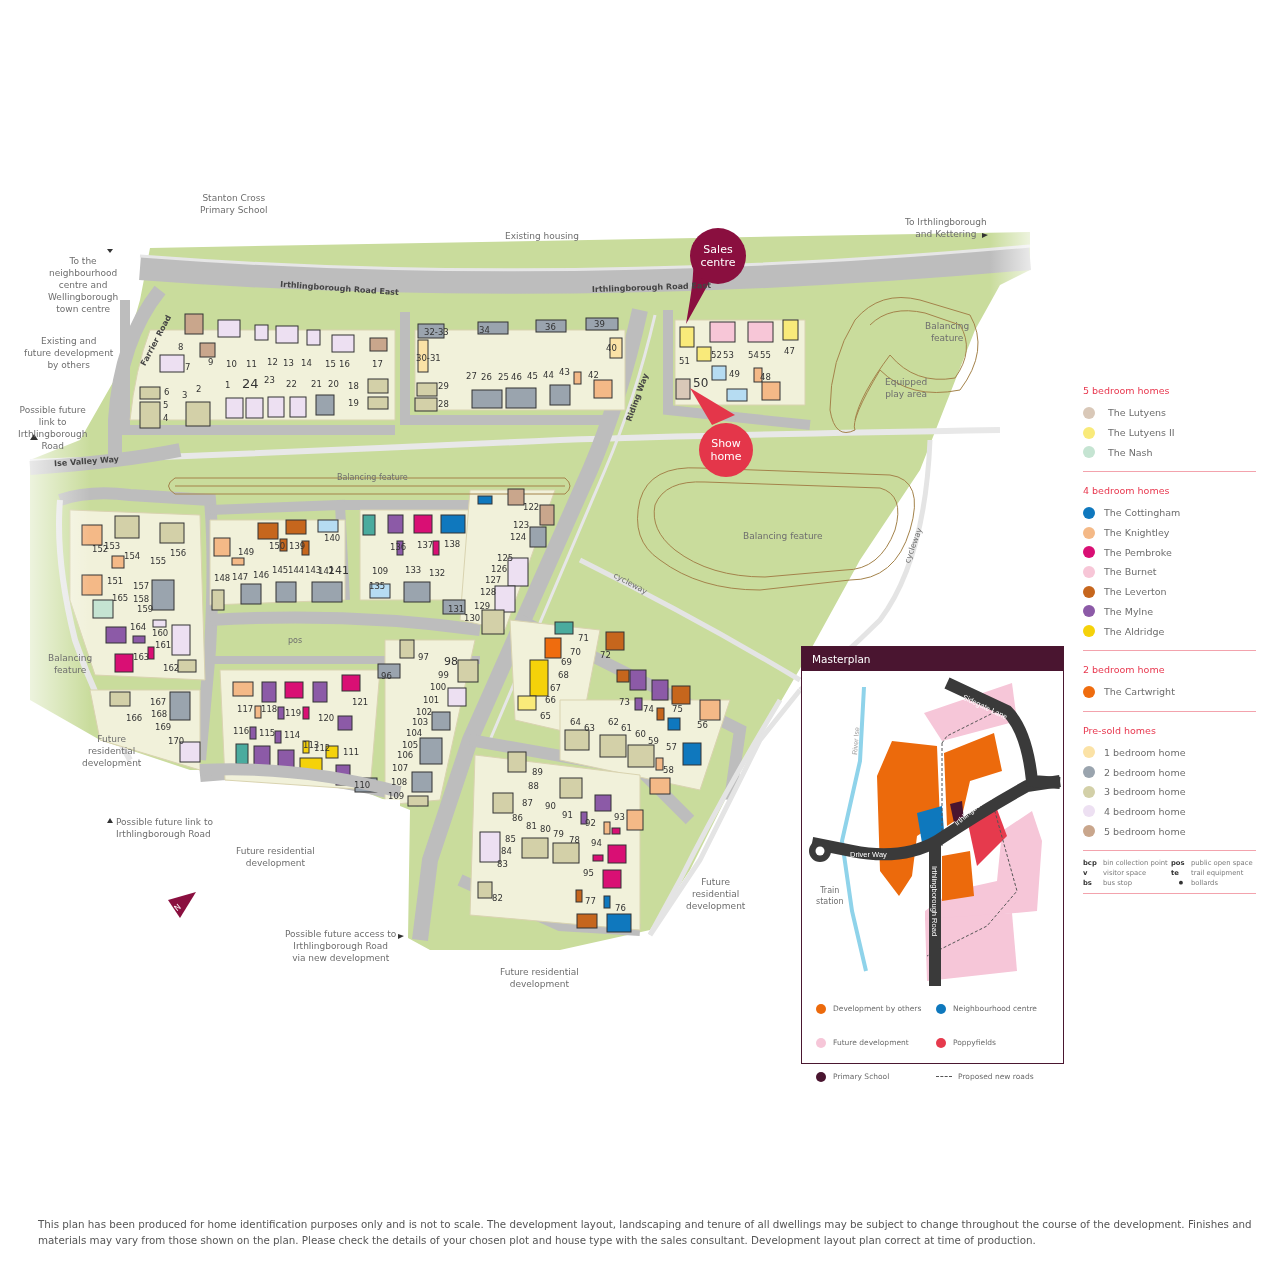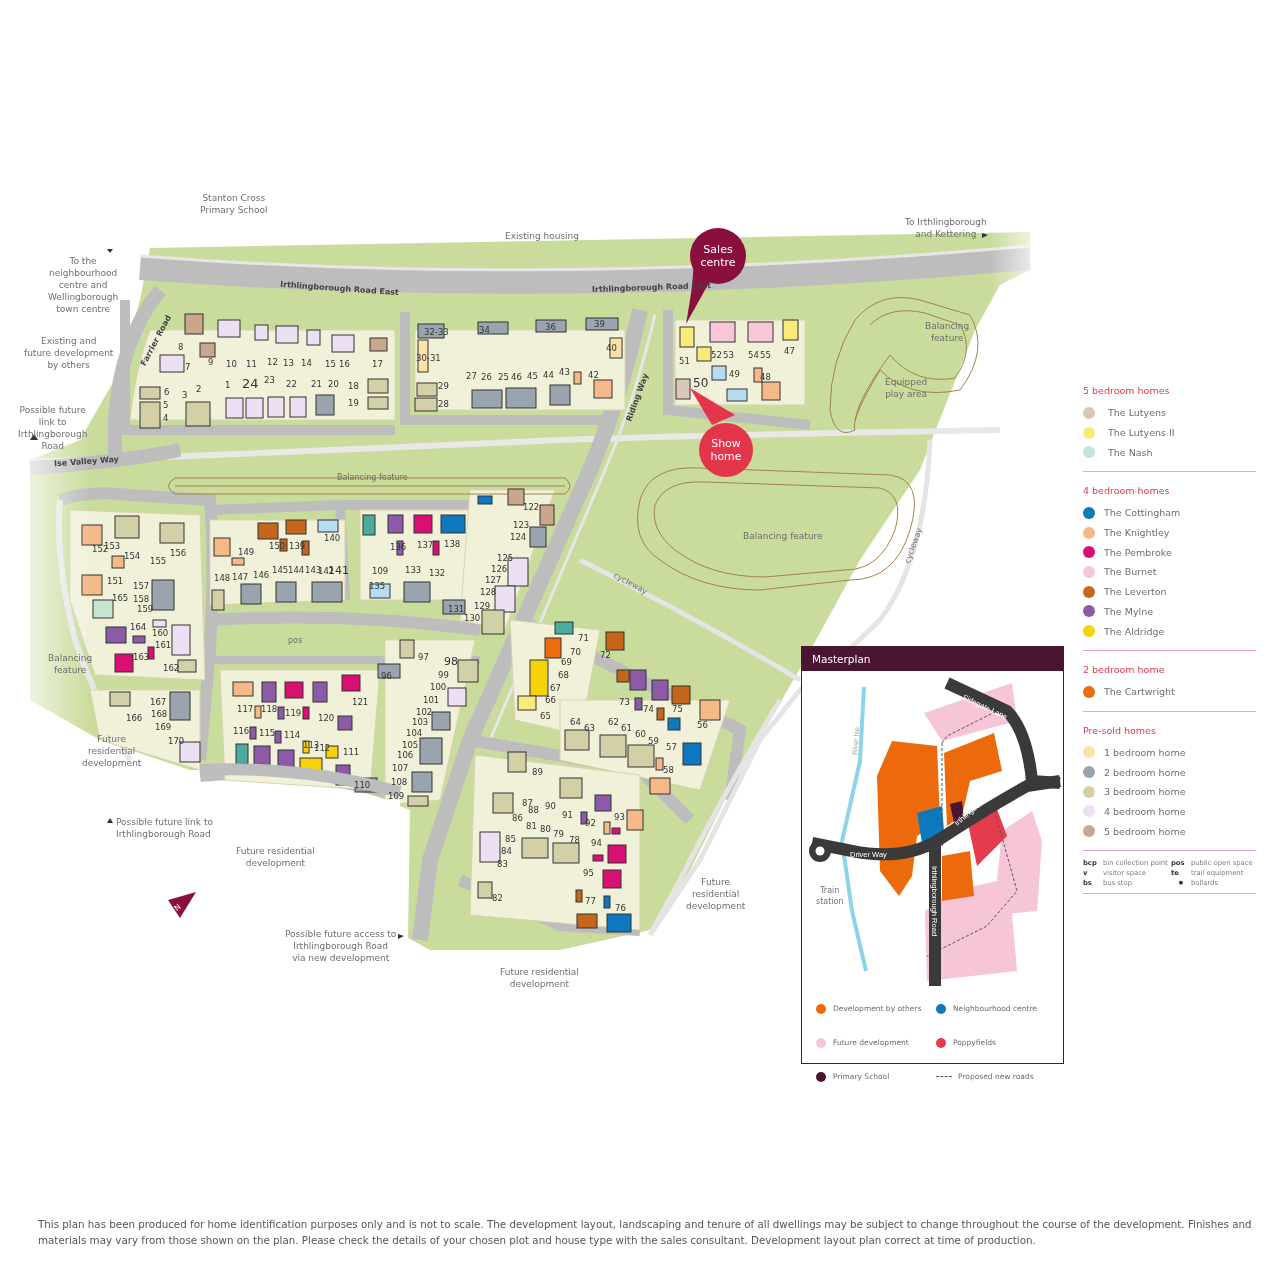--- a/index.html
+++ b/index.html
@@ -363,21 +363,21 @@
       <div class="lbl" style="left: 569px; top: 834px; color: rgb(51, 51, 51); font-size: 8.5px; white-space: pre-line;">78</div>
       <div class="lbl" style="left: 553px; top: 828px; color: rgb(51, 51, 51); font-size: 8.5px; white-space: pre-line;">79</div>
       <div class="lbl" style="left: 540px; top: 823px; color: rgb(51, 51, 51); font-size: 8.5px; white-space: pre-line;">80</div>
       <div class="lbl" style="left: 526px; top: 820px; color: rgb(51, 51, 51); font-size: 8.5px; white-space: pre-line;">81</div>
       <div class="lbl" style="left: 492px; top: 892px; color: rgb(51, 51, 51); font-size: 8.5px; white-space: pre-line;">82</div>
       <div class="lbl" style="left: 497px; top: 858px; color: rgb(51, 51, 51); font-size: 8.5px; white-space: pre-line;">83</div>
       <div class="lbl" style="left: 501px; top: 845px; color: rgb(51, 51, 51); font-size: 8.5px; white-space: pre-line;">84</div>
       <div class="lbl" style="left: 505px; top: 833px; color: rgb(51, 51, 51); font-size: 8.5px; white-space: pre-line;">85</div>
       <div class="lbl" style="left: 512px; top: 812px; color: rgb(51, 51, 51); font-size: 8.5px; white-space: pre-line;">86</div>
       <div class="lbl" style="left: 522px; top: 797px; color: rgb(51, 51, 51); font-size: 8.5px; white-space: pre-line;">87</div>
-      <div class="lbl" style="left: 528px; top: 780px; color: rgb(51, 51, 51); font-size: 8.5px; white-space: pre-line; margin-top: 24px;">88</div>
+      <div class="lbl" style="left: 528px; top: 780px; color: rgb(51, 51, 51); font-size: 8.5px; white-space: pre-line;">88</div>
       <div class="lbl" style="left: 532px; top: 766px; color: rgb(51, 51, 51); font-size: 8.5px; white-space: pre-line;">89</div>
       <div class="lbl" style="left: 545px; top: 800px; color: rgb(51, 51, 51); font-size: 8.5px; white-space: pre-line;">90</div>
       <div class="lbl" style="left: 562px; top: 809px; color: rgb(51, 51, 51); font-size: 8.5px; white-space: pre-line;">91</div>
       <div class="lbl" style="left: 585px; top: 817px; color: rgb(51, 51, 51); font-size: 8.5px; white-space: pre-line;">92</div>
       <div class="lbl" style="left: 614px; top: 811px; color: rgb(51, 51, 51); font-size: 8.5px; white-space: pre-line;">93</div>
       <div class="lbl" style="left: 591px; top: 837px; color: rgb(51, 51, 51); font-size: 8.5px; white-space: pre-line;">94</div>
       <div class="lbl" style="left: 583px; top: 867px; color: rgb(51, 51, 51); font-size: 8.5px; white-space: pre-line;">95</div>
       <div class="lbl" style="left: 381px; top: 670px; color: rgb(51, 51, 51); font-size: 8.5px; white-space: pre-line;">96</div>
       <div class="lbl" style="left: 418px; top: 651px; color: rgb(51, 51, 51); font-size: 8.5px; white-space: pre-line;">97</div>
       <div class="lbl" style="left: 444px; top: 656px; color: rgb(51, 51, 51); font-size: 11px; white-space: pre-line;">98</div>

